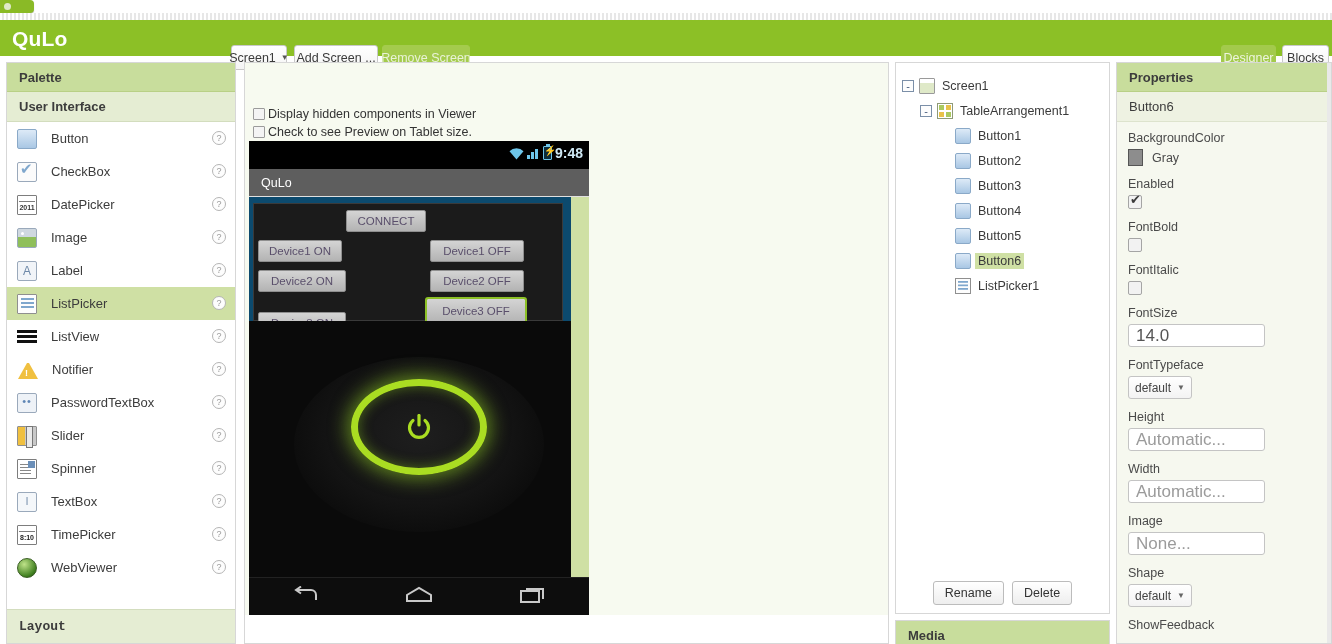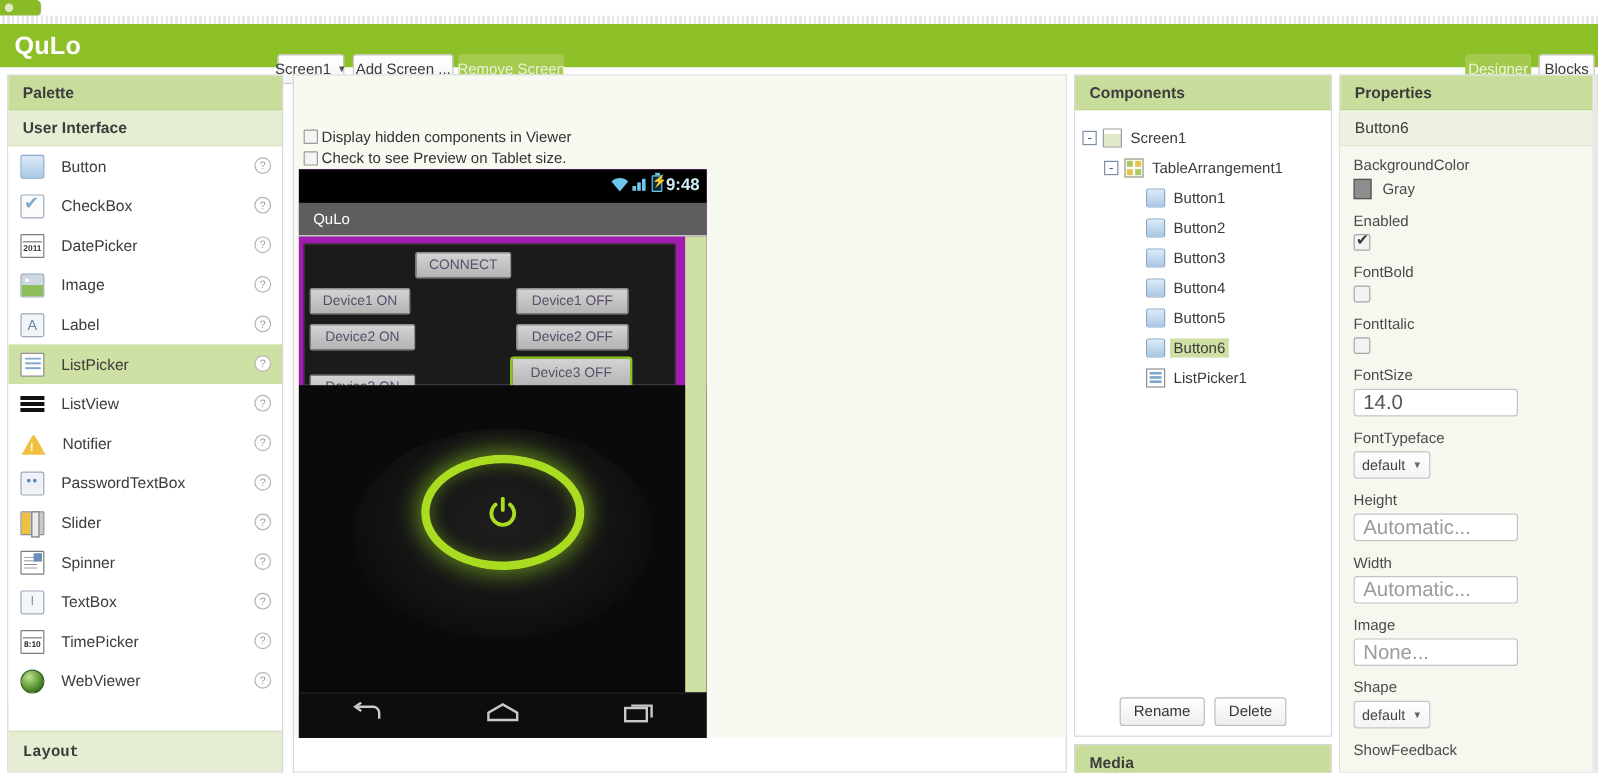--- a/index.html
+++ b/index.html
@@ -268,21 +268,21 @@
     border: 1px solid #9b9b9b; background: #f4f4f4;
     border-radius: 1px; margin-right: 3px;
     flex: 0 0 12px;
     cursor: pointer;
   }
 
   
   .phone {
     position: absolute; left: 4px; top: 78px;
     width: 340px; height: 474px;
-    background: #a21caf;
+    background: #0c4a6e;
     overflow: hidden;
   }
   .phone-status {
     position: relative;
     height: 28px; background: #000000;
   }
   .status-right {
     position: absolute; right: 6px; top: 4px;
     display: flex; align-items: center; gap: 3px;
     color: #6ec6ea; font-size: 14px; font-weight: bold;
@@ -675,21 +675,20 @@
               <path d="M8 3 L25 3 L25 13" fill="none" stroke="#c9c9c9" stroke-width="2"></path>
             </svg>
           </span>
         </div>
       </div>
 
     </div>
   </div>
 
   <div class="panel" id="components">
-    <div class="panel-head">Components</div>
     <div class="tree" id="comp-tree">
         <div class="tnode" style="padding-left: 0px;">
           <span class="expander">-</span>
           <span class="tico tico-screen"></span>
           <span class="tlabel">Screen1</span>
         </div>
         <div class="tnode" style="padding-left: 18px;">
           <span class="expander">-</span>
           <span class="tico tico-table"></span>
           <span class="tlabel">TableArrangement1</span>

